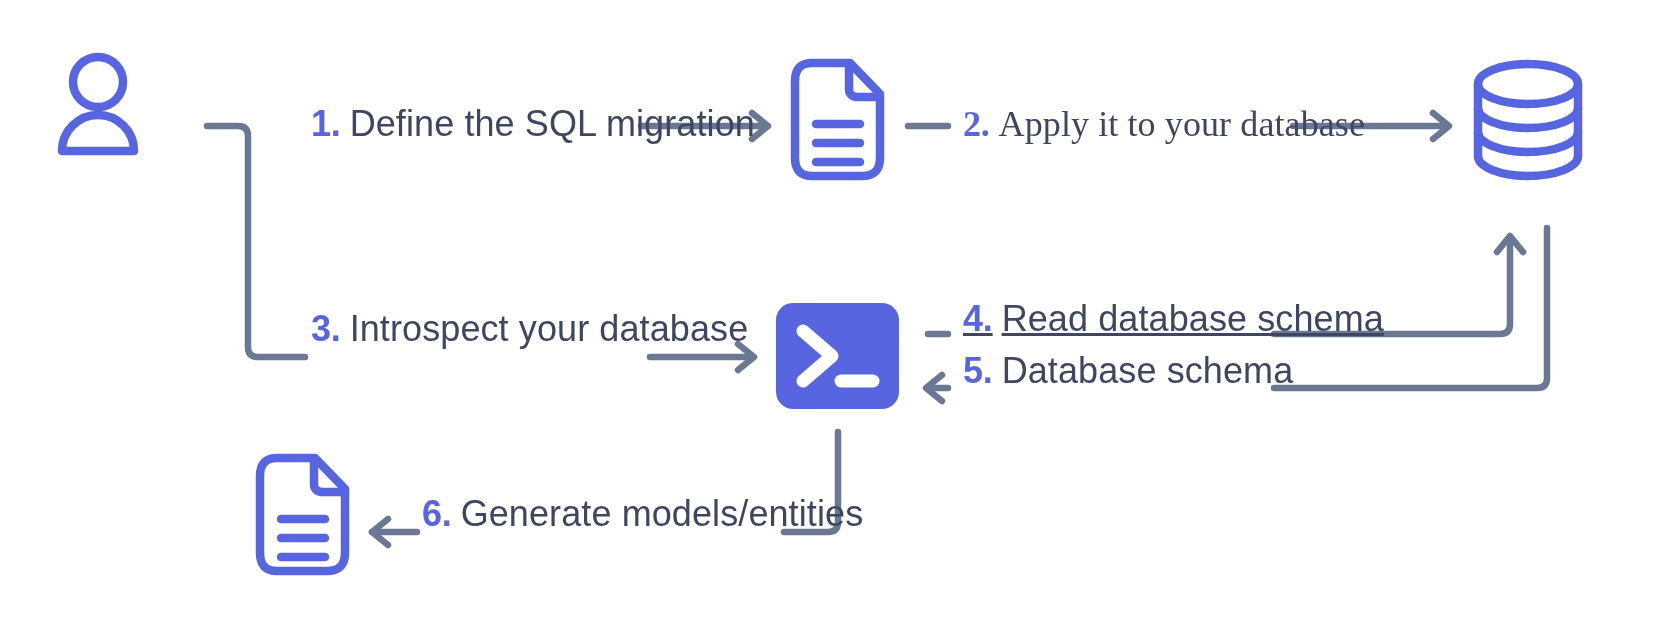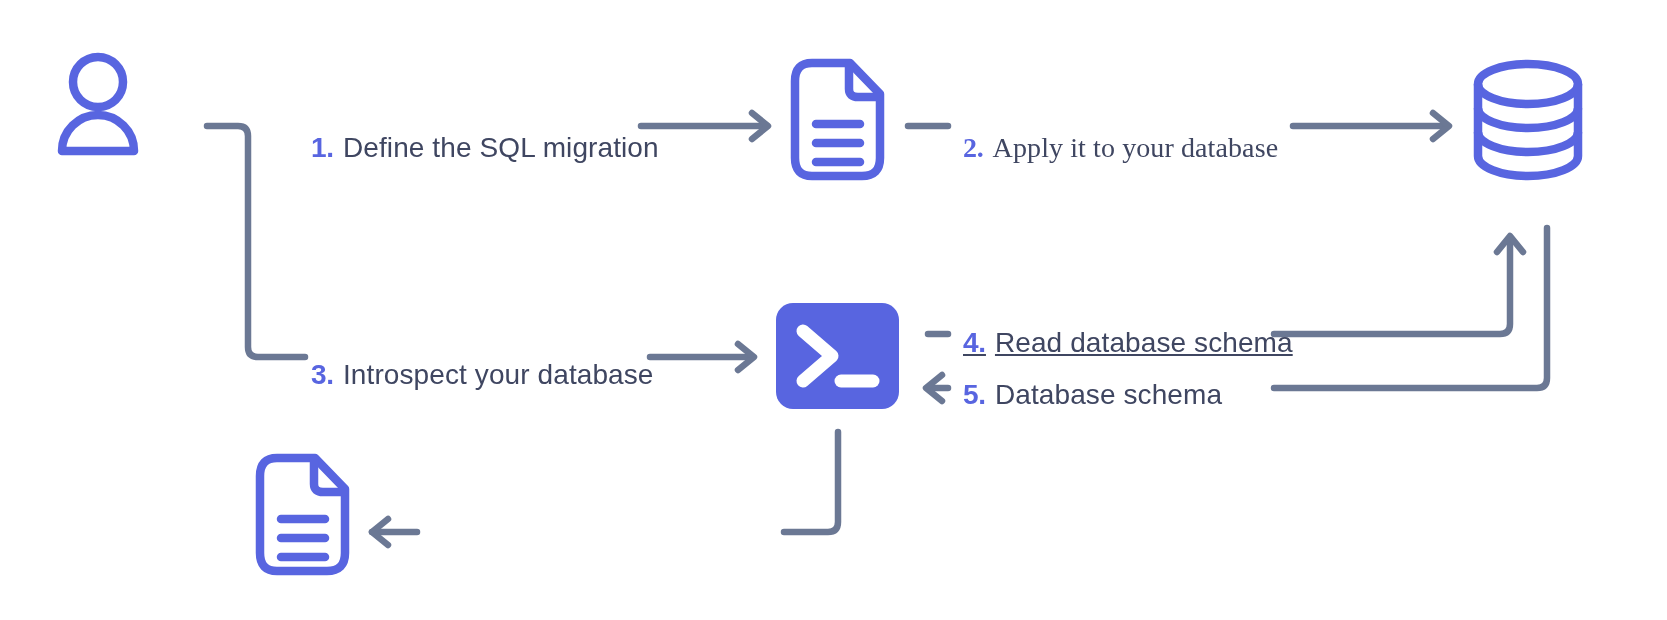--- a/index.html
+++ b/index.html
@@ -25,40 +25,39 @@
     top: 0;
     width: 1667px;
     height: 620px;
   }
   .icon-node {
     position: absolute;
   }
   .step-label {
     position: absolute;
     white-space: nowrap;
-    font-size: 28px;
+    font-size: 36px;
     line-height: 1;
     color: #3f4661;
     letter-spacing: 0.1px;
-    margin-top: 28px;
   }
   .step-num {
     font-weight: bold;
     color: #5865e0;
     margin-right: 9px;
     letter-spacing: -0.2px;
   }
   .step-text {
     font-weight: normal;
     color: #3f4661;
   }
   
   #label-1 { left: 311px; top: 106px; }
   #label-2 { left: 963px; top: 106px; font-family: Liberation Serif, serif; }
-  #label-3 { left: 311px; top: 333px; text-align: right; }
+  #label-3 { left: 311px; top: 311px; text-align: right; }
   #label-4 { left: 963px; top: 301px; text-decoration: underline; }
   #label-5 { left: 963px; top: 353px; text-align: right; }
   #label-6 { left: 422px; top: 496px; }
 
   
   #node-user      { left: 50px;   top: 48px;  width: 110px; height: 110px; }
   #node-doc-sql   { left: 790px;  top: 58px;  width: 100px; height: 124px; }
   #node-database  { left: 1473px; top: 58px;  width: 112px; height: 124px; }
   #node-terminal  { left: 776px;  top: 303px; width: 123px; height: 106px; }
   #node-doc-model { left: 255px;  top: 453px; width: 100px; height: 124px; }
@@ -157,14 +156,17 @@
   </div>
 
   <div class="step-label" id="label-4">
     <span class="step-num">4.</span><span class="step-text">Read database schema</span>
   </div>
 
   <div class="step-label" id="label-5">
     <span class="step-num">5.</span><span class="step-text">Database schema</span>
   </div>
 
+  <div class="step-label" id="label-6">
+    <span class="step-num">6.</span><span class="step-text">Generate models/entities</span>
+  </div>
 
 </div>
 
 </body></html>

